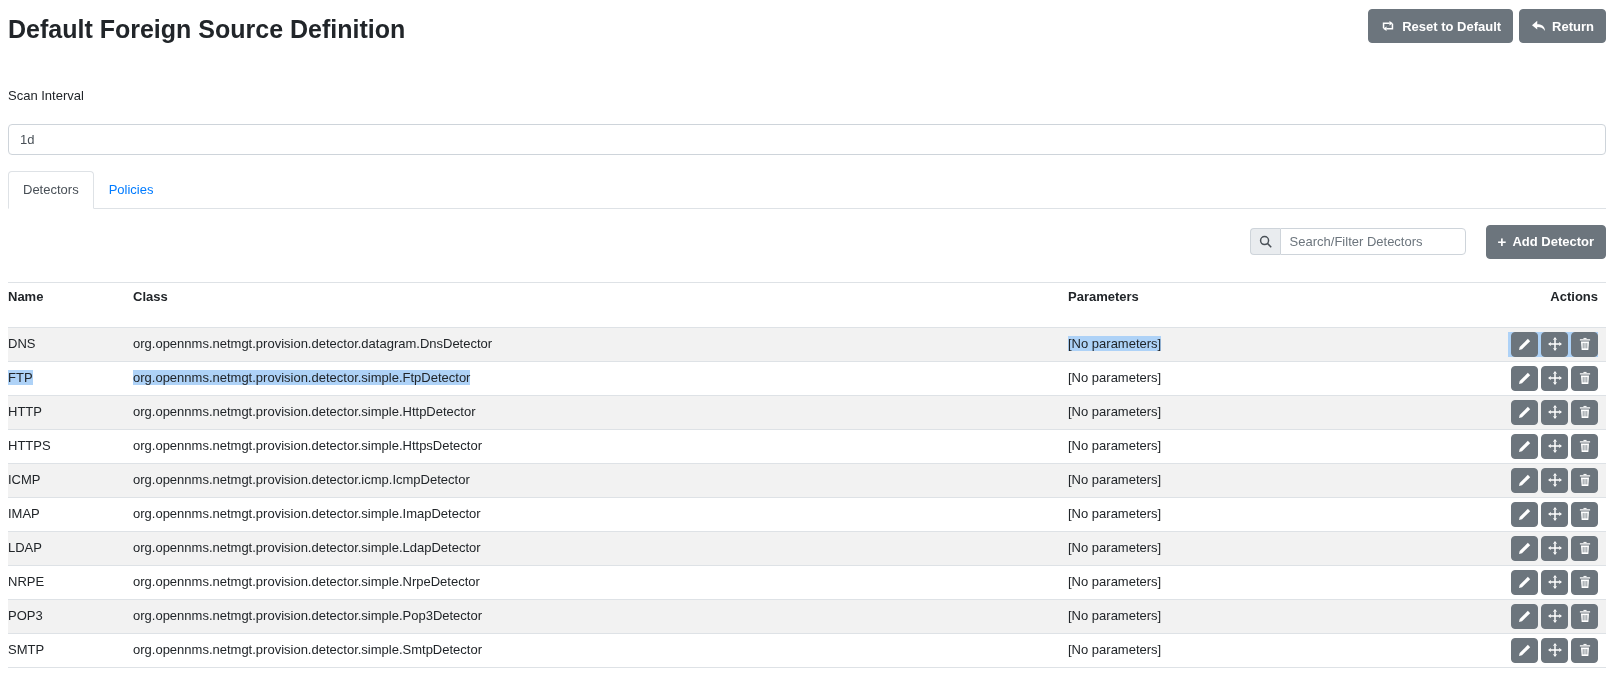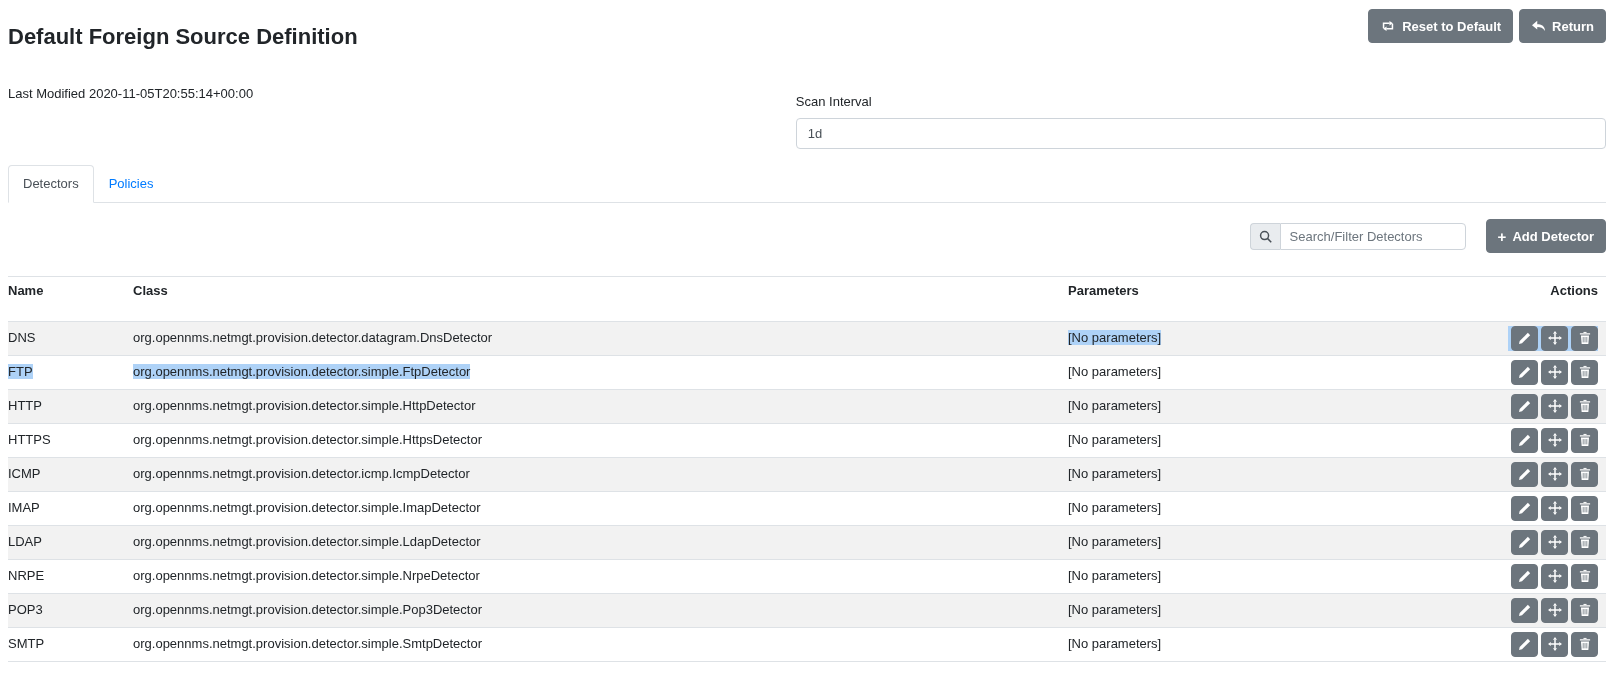--- a/index.html
+++ b/index.html
@@ -6,37 +6,37 @@
     --primary:#007bff; --secondary:#6c757d; --sel:#aed2f7;
     --stripe:#f2f2f2; --border:#dee2e6; --input-border:#ced4da; --text:#212529;
   }
   *{box-sizing:border-box;}
   html,body{margin:0;padding:0;width:1614px;height:673px;overflow:hidden;background:#fff;}
   body{font-family:"Liberation Sans","DejaVu Sans",sans-serif;font-size:13px;color:var(--text);}
   .page{padding:8px 8px 0 8px;width:1614px;}
 
   
   .header-row{display:flex;justify-content:space-between;align-items:flex-start;}
-  .titles h1{font-size:22px;font-weight:700;margin:16px 0 7px 0;line-height:1.2;}
+  .titles h1{font-size:25px;font-weight:700;margin:6px 0 7px 0;line-height:1.2;}
   .titles h2{font-size:19px;font-weight:700;margin:0;line-height:1.2;}
   .header-actions{display:flex;gap:6px;margin-top:1px;}
   .btn-secondary{background:var(--secondary);color:#fff;border:1px solid var(--secondary);
     border-radius:4px;height:27px;padding:16px 11px;font-size:13px;font-weight:600;
     display:inline-flex;align-items:center;gap:6px;cursor:pointer;
     font-family:"Liberation Sans","DejaVu Sans",sans-serif;}
   .btn-secondary svg{display:block;}
 
   
   .meta-row{display:flex;margin-top:28px;}
   .meta-left{flex:0 0 49.3%;padding-top:1px;}
   .meta-right{flex:1;display:flex;flex-direction:column;}
   .meta-right label{margin:8px 0 7px 0;line-height:1.35;}
   .scan-input{height:31px;border:1px solid var(--input-border);border-radius:4px;
     padding:0 11px;font-size:13px;color:#495057;width:100%;outline:none;
-    font-family:"Liberation Sans","DejaVu Sans",sans-serif;}
+    font-family:"Liberation Sans","DejaVu Sans",sans-serif;margin-top:12px;}
 
   
   .tabs{list-style:none;display:flex;margin:16px 0 0 0;padding:0;border-bottom:1px solid var(--border);}
   .tab{padding:9px 14px;border:1px solid transparent;border-radius:4px 4px 0 0;
     margin-bottom:-1px;color:var(--primary);cursor:pointer;line-height:1.4;}
   .tab.active{color:#495057;background:#fff;border-color:var(--border) var(--border) #fff;}
 
   
   .toolbar{display:flex;justify-content:flex-end;align-items:center;margin-top:16px;gap:20px;}
   .search-group{display:flex;height:27px;}
@@ -95,21 +95,20 @@
       <button class="btn-secondary">
         <svg width="15" height="12" viewBox="0 0 18 14">
           <path fill="#fff" d="M7.5 0.8 L1.2 6 L7.5 11.2 V8.3 C11.6 8.3 14.3 9.4 16.8 12.9 C16.4 6.3 12.1 4.9 7.5 4.9 Z"></path>
         </svg>
         <span>Return</span>
       </button>
     </div>
   </div>
 
   <div class="meta-row">
-    <div class="meta-left">Last Modified 2020-11-05T20:55:14+00:00</div>
     <div class="meta-right">
       <label>Scan Interval</label>
       <input class="scan-input" type="text" value="1d" style="">
     </div>
   </div>
 
   <ul class="tabs" id="tabs">
       <li class="tab active">Detectors</li>
       <li class="tab">Policies</li>
     </ul>

